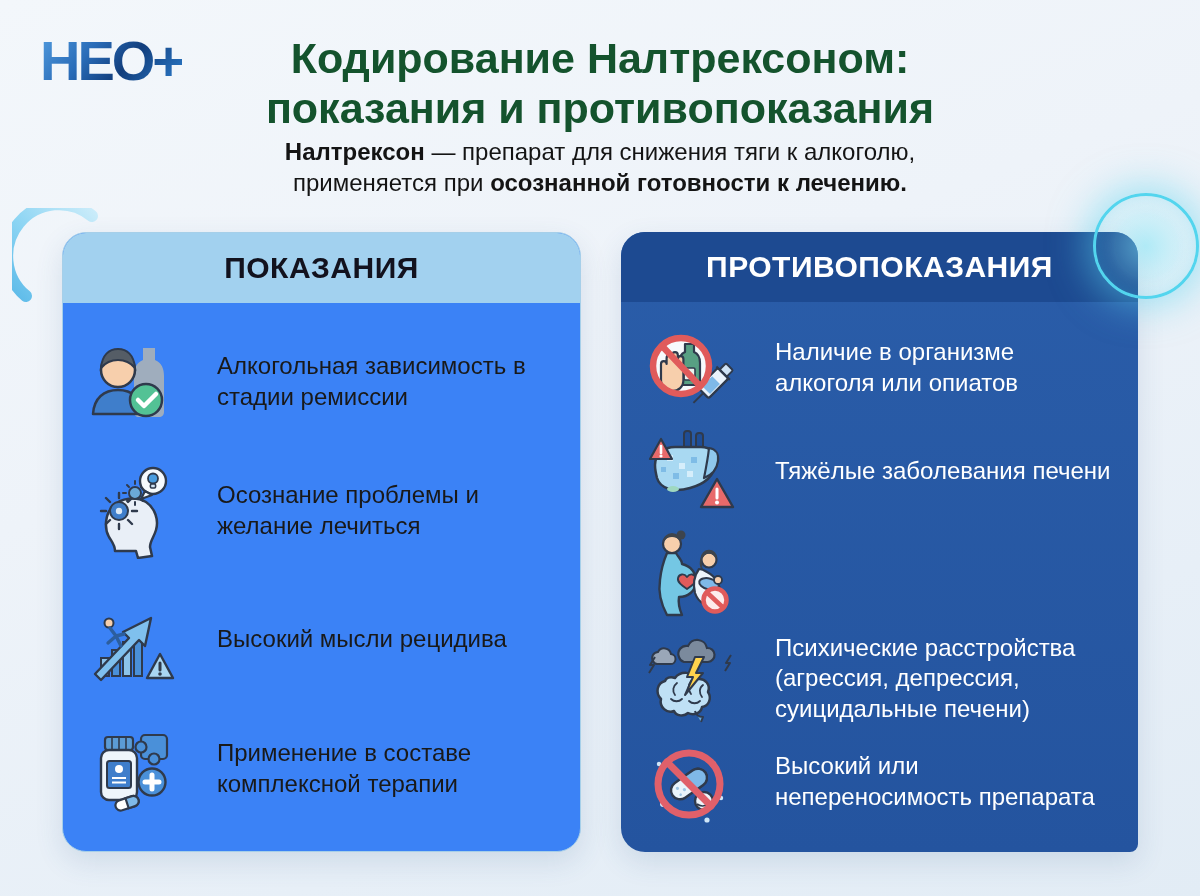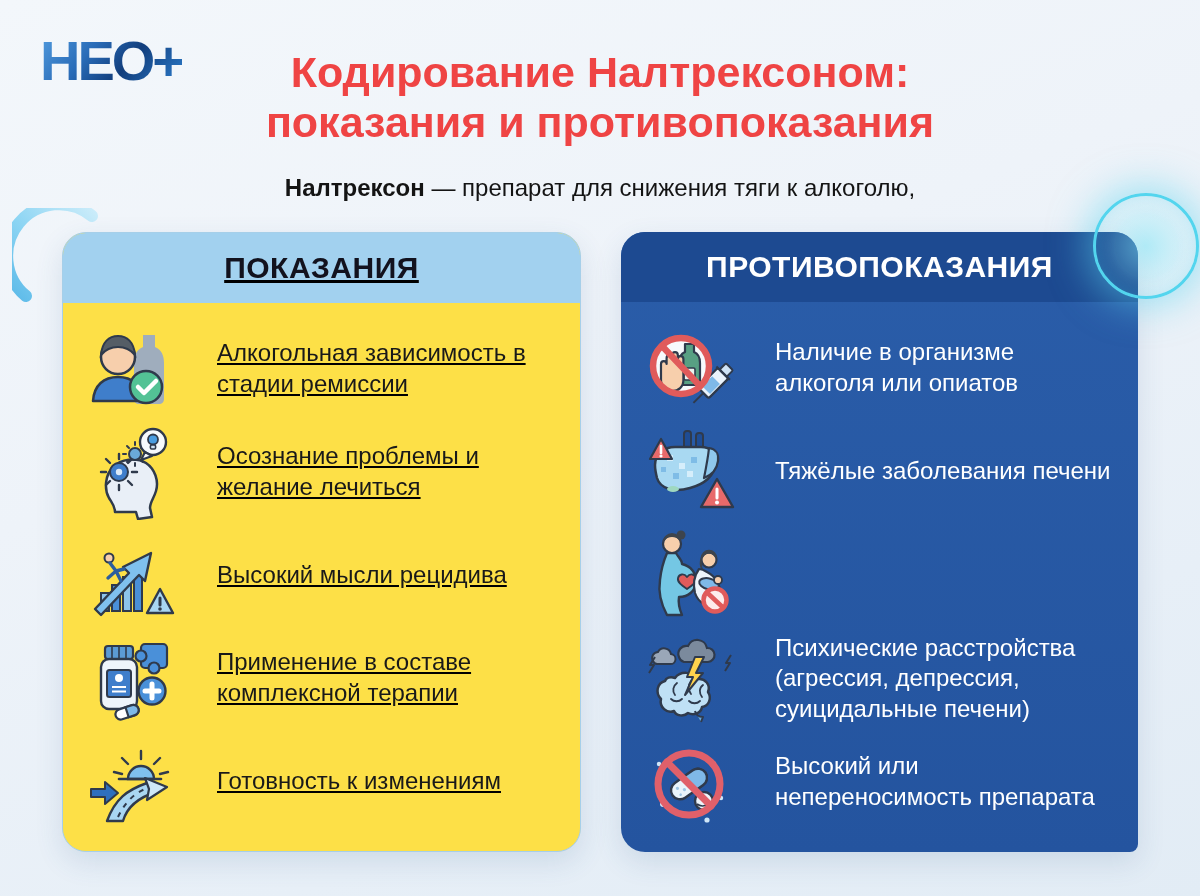--- a/index.html
+++ b/index.html
@@ -12,40 +12,40 @@
   .page{position:relative;width:1200px;height:896px;}
 
   
   .logo{
     position:absolute;left:40px;top:28px;
     font-size:56px;font-weight:700;letter-spacing:-3px;
     background:linear-gradient(130deg,#55a0e2 0%,#2a6cb8 35%,#123e7c 60%,#2f83d4 100%);
     -webkit-background-clip:text;background-clip:text;color:transparent;
   }
   .title{
-    text-align:center;padding-top:48px;
-    font-size:43px;line-height:1.16;font-weight:700;color:#ef4444;
+    text-align:center;padding-top:34px;
+    font-size:43px;line-height:1.16;font-weight:700;color:#14532d;
   }
   .subtitle{
-    text-align:center;margin-top:24px;
+    text-align:center;margin-top:2px;
     font-size:24px;line-height:1.32;color:#141414;font-weight:400;
   }
   .subtitle b{font-weight:700;}
 
   
   .cards{
     position:absolute;left:62px;top:232px;right:62px;
     display:flex;gap:40px;height:620px;
   }
   .card{
     flex:1 1 0;border-radius:24px;overflow:hidden;position:relative;
     box-shadow:0 10px 28px rgba(49,89,140,.14);
   }
   .card.indications{
-    background:#fde047;border:1.5px solid #a6cfe9;text-decoration:underline;
+    background:#3b82f6;border:1.5px solid #a6cfe9;
   }
   .card.contraindications{
     background:linear-gradient(180deg,#2a5da9 0%,#24549f 100%);
     border-radius:24px 24px 8px 24px;
   }
   .card-header{
     height:70px;display:flex;align-items:center;justify-content:center;
     font-size:30px;font-weight:700;letter-spacing:.5px;
   }
   .indications .card-header{background:#a2d1ef;color:#12121e;}
@@ -79,20 +79,21 @@
 
   <div class="logo">НЕО+</div>
 
   <div class="title">
     <div>Кодирование Налтрексоном:</div>
     <div>показания и противопоказания</div>
   </div>
 
   <div class="subtitle">
     <div><b>Налтрексон</b><span> — препарат для снижения тяги к алкоголю,</span></div>
+    <div><span>применяется при </span><b>осознанной готовности к лечению.</b></div>
   </div>
 
   <div class="cards">
 
     <div class="card indications">
       <div class="card-header">ПОКАЗАНИЯ</div>
       <div class="card-body">
 
         <div class="item">
           <div class="item-icon">
@@ -160,34 +161,20 @@
               <path d="M67 54 v14 M60 61 h14" stroke="#ffffff" stroke-width="5" stroke-linecap="round"></path>
               <g transform="rotate(-18 42 82)">
                 <rect x="30" y="77" width="24" height="10.5" rx="5.25" fill="#ffffff" stroke="#2f3a4c" stroke-width="2.2"></rect>
                 <path d="M42 77 h6.7 a5.25 5.25 0 0 1 0 10.5 H42 z" fill="#7fb9e8" stroke="#2f3a4c" stroke-width="2.2"></path>
               </g>
             </svg>
           </div>
           <div class="item-text">Применение в составе комплексной терапии</div>
         </div>
 
-        <div class="item">
-          <div class="item-icon">
-            <svg viewBox="0 0 96 96">
-              <path d="M43 46 a13 13 0 0 1 26 0 z" fill="#7fc0ee" stroke="#2f3a4c" stroke-width="2.4"></path>
-              <path d="M56 26 v-8 M43 31 l-6 -6 M69 31 l6 -6 M37 41 l-8 -2 M75 41 l8 -2" stroke="#2f3a4c" stroke-width="2.4" stroke-linecap="round"></path>
-              <path d="M34 46 h42" stroke="#2f3a4c" stroke-width="2.6" stroke-linecap="round"></path>
-              <polygon points="6,56 20,56 20,49 33,60 20,71 20,64 6,64" fill="#2e6fbd" stroke="#2f3a4c" stroke-width="2" stroke-linejoin="round"></polygon>
-              <path d="M22 88 C30 66 42 57 62 50 L71 59 C52 65 42 74 38 88 Z" fill="#a9d6f2" stroke="#2f3a4c" stroke-width="2.4" stroke-linejoin="round"></path>
-              <polygon points="60,45 82,54 62,67 64,56" fill="#cfe8f8" stroke="#2f3a4c" stroke-width="2.2" stroke-linejoin="round"></polygon>
-              <path d="M33 84 C39 71 48 61 60 56" stroke="#2f3a4c" stroke-width="2" stroke-dasharray="5 6" fill="none"></path>
-            </svg>
-          </div>
-          <div class="item-text">Готовность к изменениям</div>
-        </div>
 
       </div>
     </div>
 
     <div class="card contraindications">
       <div class="card-header">ПРОТИВОПОКАЗАНИЯ</div>
       <div class="card-body">
 
         <div class="item">
           <div class="item-icon">

